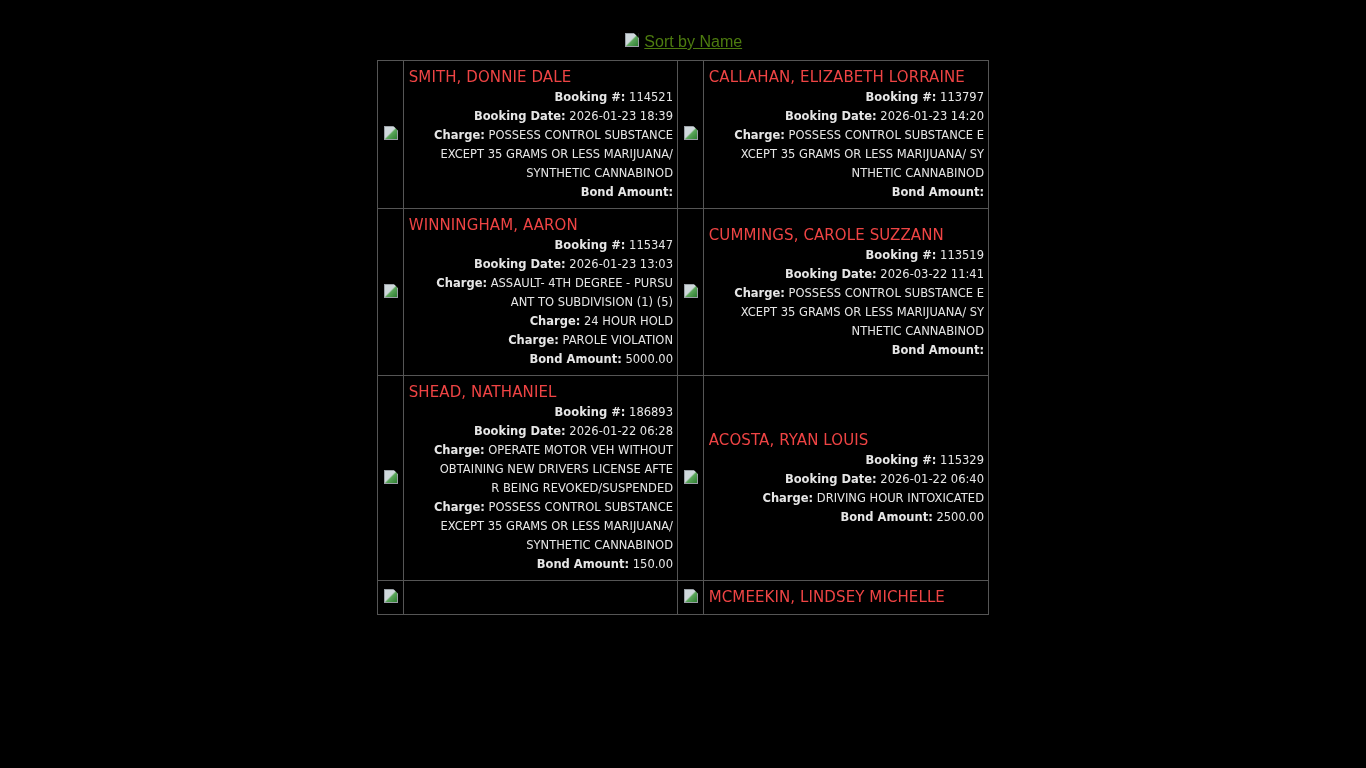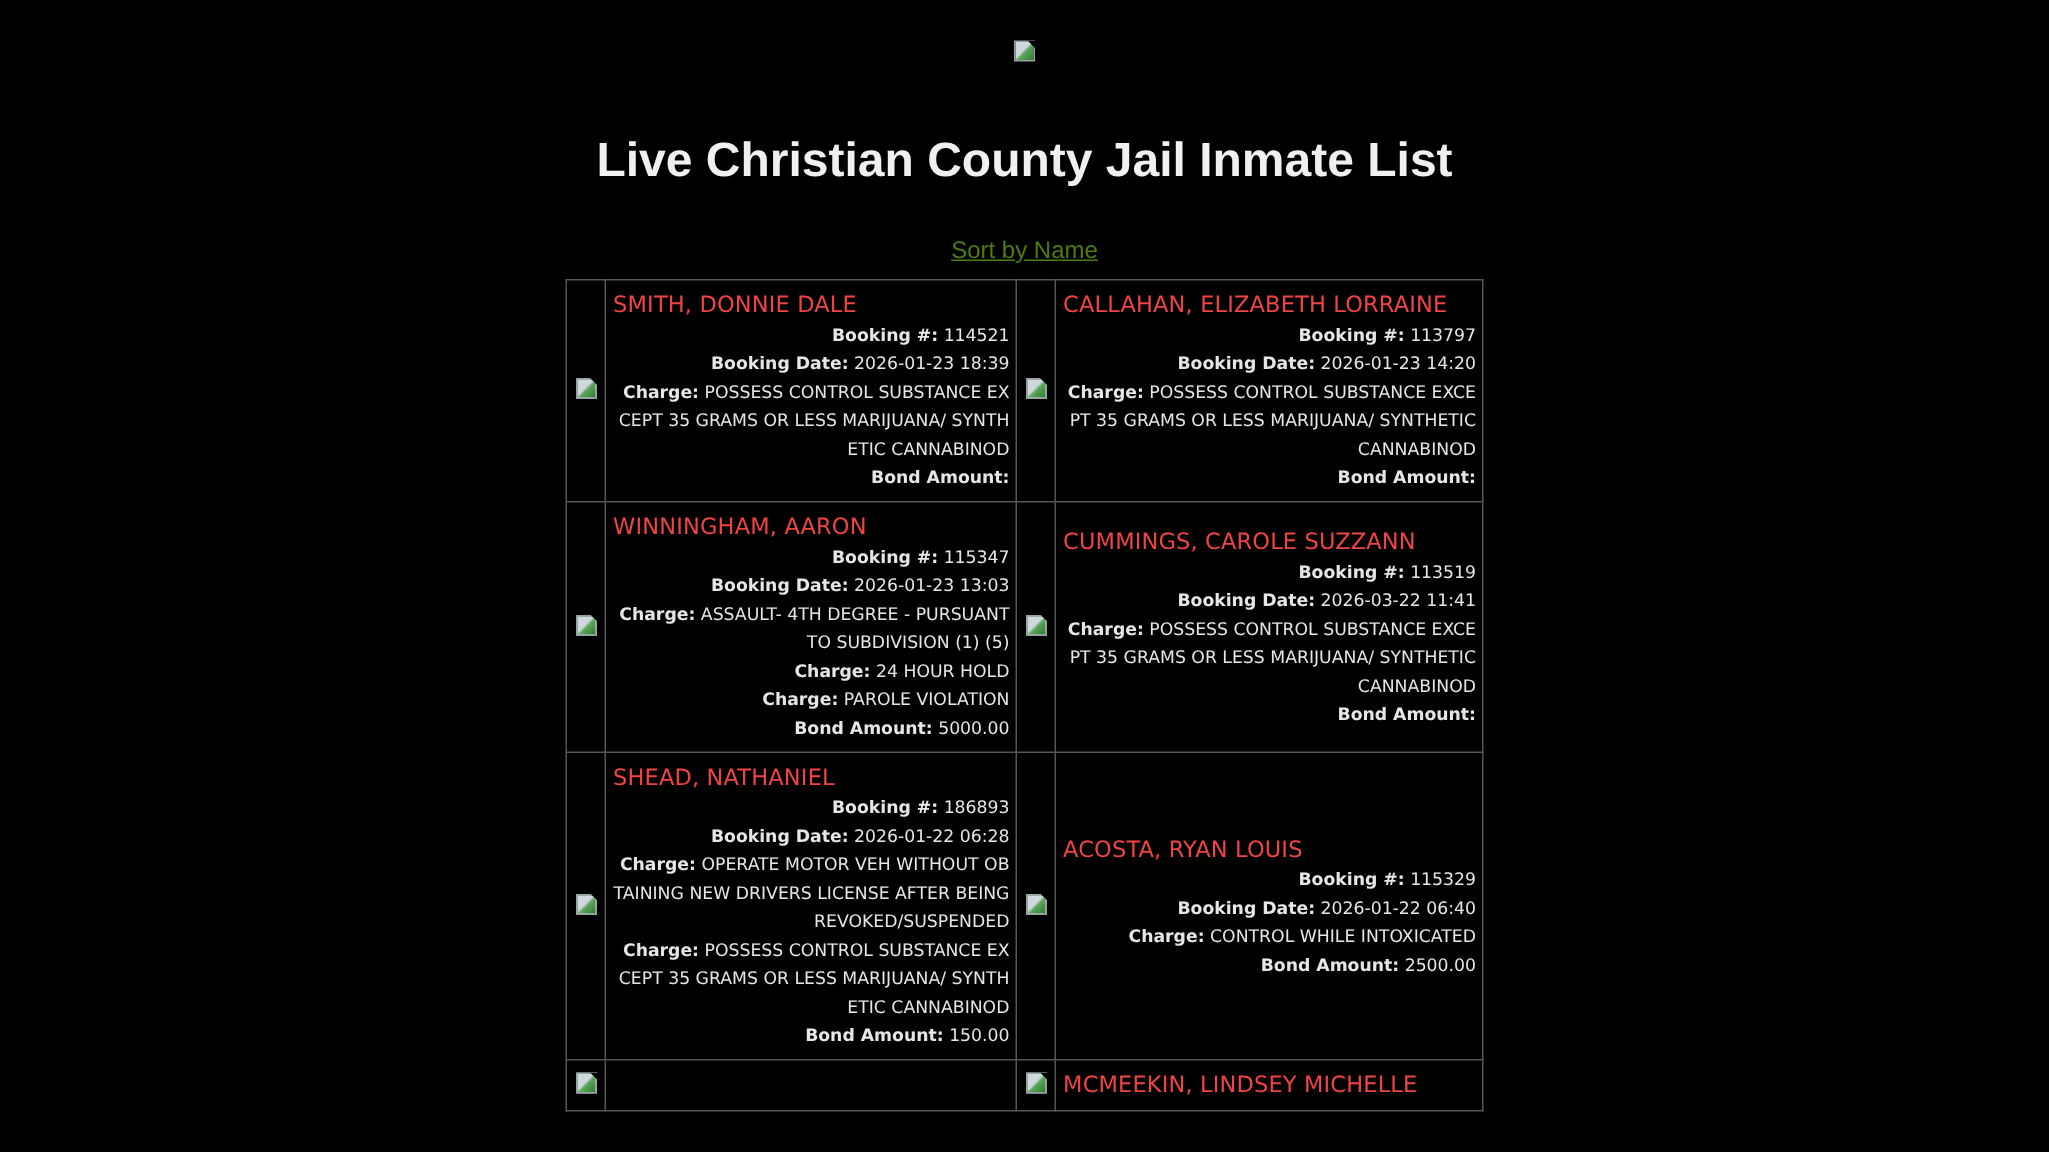--- a/index.html
+++ b/index.html
@@ -50,30 +50,29 @@
     border: 1px solid #555;
     vertical-align: middle;
     padding: 0;
   }
   td.img-cell { width: 26px; text-align: center; }
   td.img-cell .broken-img { margin-left: 2px; }
   td.info-cell { width: 278px; padding: 5px 4px 6px 5px !important; }
   .name { font-size: 15px; line-height: 22px; color: #ef4444; white-space: nowrap; letter-spacing: 0.1px; }
   .line { font-size: 11.5px; line-height: 19px; color: #e6e6e6; text-align: right; }
   .lbl { font-weight: bold; }
-  .charge-text { word-break: break-all; }
+  .charge-text { word-break: break-all; margin-left: 24px; }
 </style>
 </head>
 <body>
 
 <div class="page">
   <div class="logo">
     <span class="broken-img"></span>
   </div>
-  <h1 class="title">Live Christian County Jail Inmate List</h1>
   <a href="#" class="sort-link">Sort by Name</a>
 
   <table class="inmates">
     <tbody id="inmate-body">
         <tr>
           <td class="img-cell"><span class="broken-img"></span></td>
           <td class="info-cell">
             <div class="name">SMITH, DONNIE DALE</div>
             <div class="line"><span class="lbl">Booking #:</span> <span>114521</span></div>
             <div class="line"><span class="lbl">Booking Date:</span> <span>2026-01-23 18:39</span></div>
@@ -117,21 +116,21 @@
             <div class="line"><span class="lbl">Booking Date:</span> <span>2026-01-22 06:28</span></div>
             <div class="line charge-text"><span class="lbl">Charge:</span> <span>OPERATE MOTOR VEH WITHOUT OBTAINING NEW DRIVERS LICENSE AFTER BEING REVOKED/SUSPENDED</span></div>
             <div class="line charge-text"><span class="lbl">Charge:</span> <span>POSSESS CONTROL SUBSTANCE EXCEPT 35 GRAMS OR LESS MARIJUANA/ SYNTHETIC CANNABINOD</span></div>
             <div class="line"><span class="lbl">Bond Amount:</span> <span>150.00</span></div>
           </td>
           <td class="img-cell"><span class="broken-img"></span></td>
           <td class="info-cell">
             <div class="name">ACOSTA, RYAN LOUIS</div>
             <div class="line"><span class="lbl">Booking #:</span> <span>115329</span></div>
             <div class="line"><span class="lbl">Booking Date:</span> <span>2026-01-22 06:40</span></div>
-            <div class="line charge-text"><span class="lbl">Charge:</span> <span>CONTROL WHILE INTOXICATED</span></div>
+            <div class="line charge-text"><span class="lbl">Charge:</span> <span>DRIVING HOUR INTOXICATED</span></div>
             <div class="line"><span class="lbl">Bond Amount:</span> <span>2500.00</span></div>
           </td>
         </tr>
         <tr>
           <td class="img-cell"><span class="broken-img"></span></td>
           <td class="info-cell"></td>
           <td class="img-cell"><span class="broken-img"></span></td>
           <td class="info-cell">
             <div class="name">MCMEEKIN, LINDSEY MICHELLE</div>
           </td>

